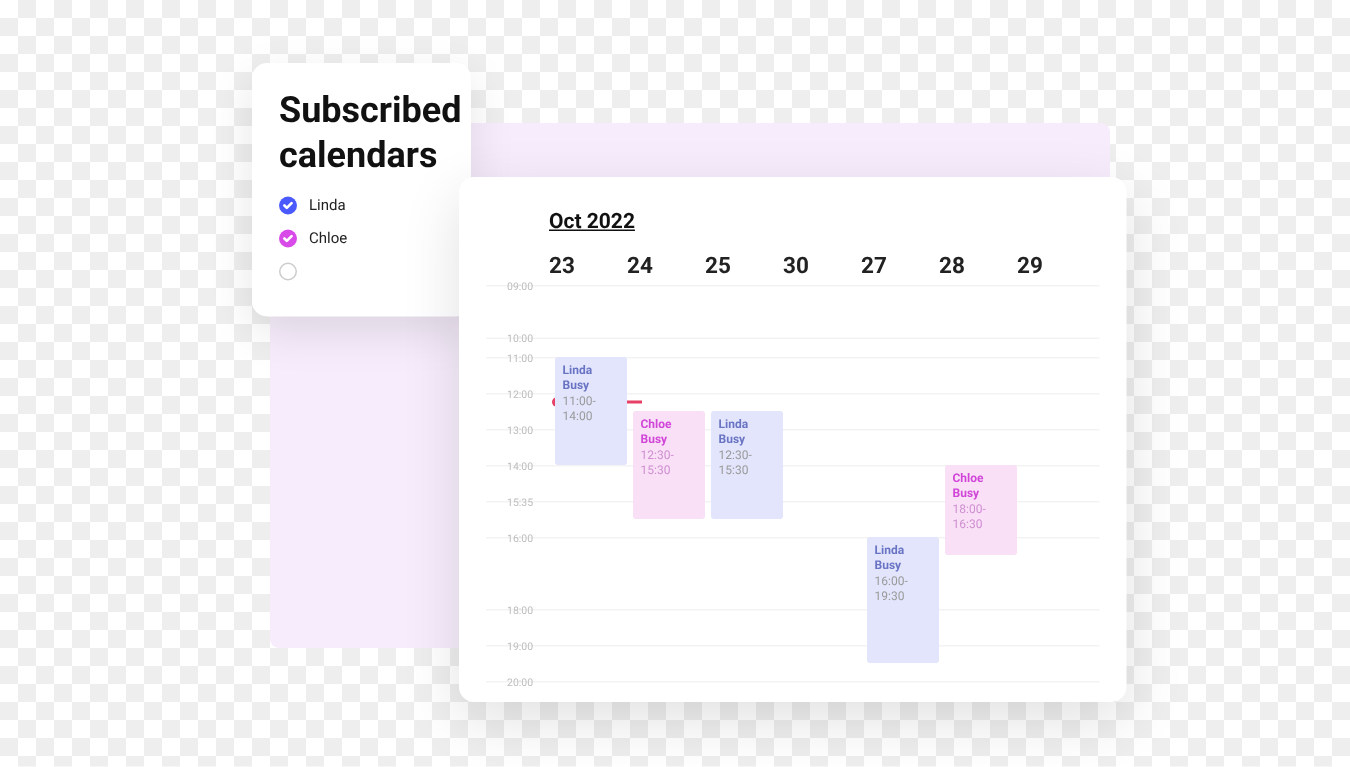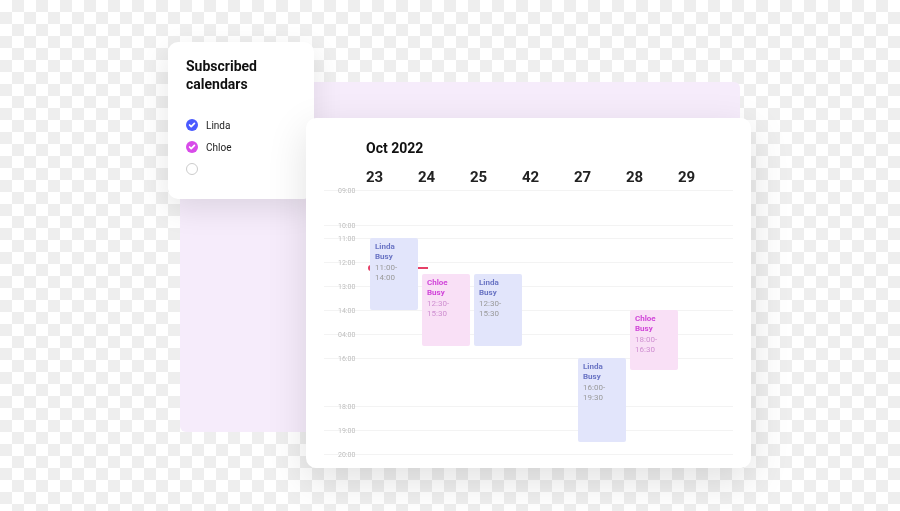--- a/index.html
+++ b/index.html
@@ -31,25 +31,25 @@
   .sidebar-card {
     position: absolute;
     left: 168px; top: 42px;
     width: 146px;
     background: #fff;
     border-radius: 10px;
     box-shadow: 0 10px 30px rgba(0,0,0,0.10);
     padding: 16px 18px 14px 18px;
   }
   .sidebar-title {
-    font-size: 14px;
+    font-size: 24px;
     font-weight: 700;
     line-height: 1.25;
     color: #111;
-    margin-bottom: 26px;
+    margin-bottom: 13px;
   }
   .sub-item {
     display: flex;
     align-items: center;
     gap: 8px;
     margin-bottom: 10px;
     font-size: 10px;
     color: #222;
   }
   .chk {
@@ -70,20 +70,21 @@
     width: 445px; height: 350px;
     background: #fff;
     border-radius: 10px;
     box-shadow: 0 12px 40px rgba(0,0,0,0.12);
     padding: 22px 18px 0 18px;
   }
   .cal-title {
     font-size: 14px; font-weight: 700; color:#111;
     padding-left: 42px;
     margin-bottom: 12px;
+    text-decoration: underline;
   }
   .cal-header {
     display:flex;
     padding-left: 42px;
     font-size: 15px; font-weight: 700; color:#222;
   }
   .cal-header > div { width: 52px; }
 
   .cal-body {
     position: relative;
@@ -153,21 +154,21 @@
   </div>
 </div>
 
 <div class="cal-card">
   <div class="cal-title">Oct 2022</div>
 
   <div class="cal-header">
     <div>23</div>
     <div>24</div>
     <div>25</div>
-    <div>42</div>
+    <div>30</div>
     <div>27</div>
     <div>28</div>
     <div>29</div>
   </div>
 
   <div class="cal-body" id="cal-body">
       <div class="hour-row" style="top: 0px;">
         <div class="hour-label">09:00</div>
       </div>
       <div class="hour-row" style="top: 35px;">
@@ -179,21 +180,21 @@
       <div class="hour-row" style="top: 72px;">
         <div class="hour-label">12:00</div>
       </div>
       <div class="hour-row" style="top: 96px;">
         <div class="hour-label">13:00</div>
       </div>
       <div class="hour-row" style="top: 120px;">
         <div class="hour-label">14:00</div>
       </div>
       <div class="hour-row" style="top: 144px;">
-        <div class="hour-label">04:00</div>
+        <div class="hour-label">15:35</div>
       </div>
       <div class="hour-row" style="top: 168px;">
         <div class="hour-label">16:00</div>
       </div>
       <div class="hour-row" style="top: 216px;">
         <div class="hour-label">18:00</div>
       </div>
       <div class="hour-row" style="top: 240px;">
         <div class="hour-label">19:00</div>
       </div>

